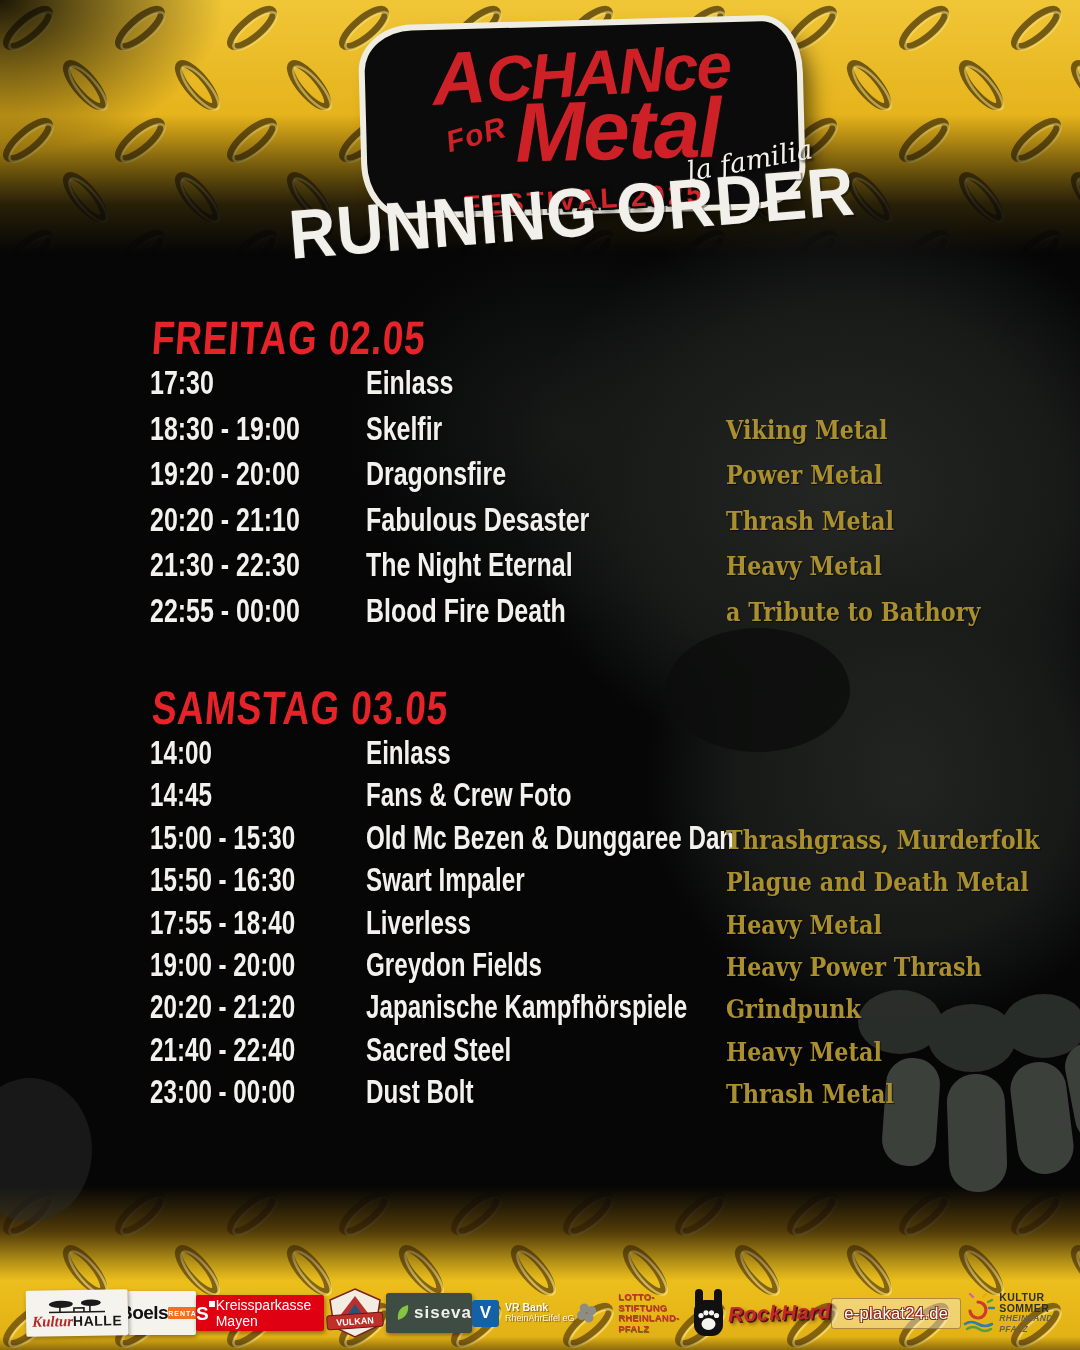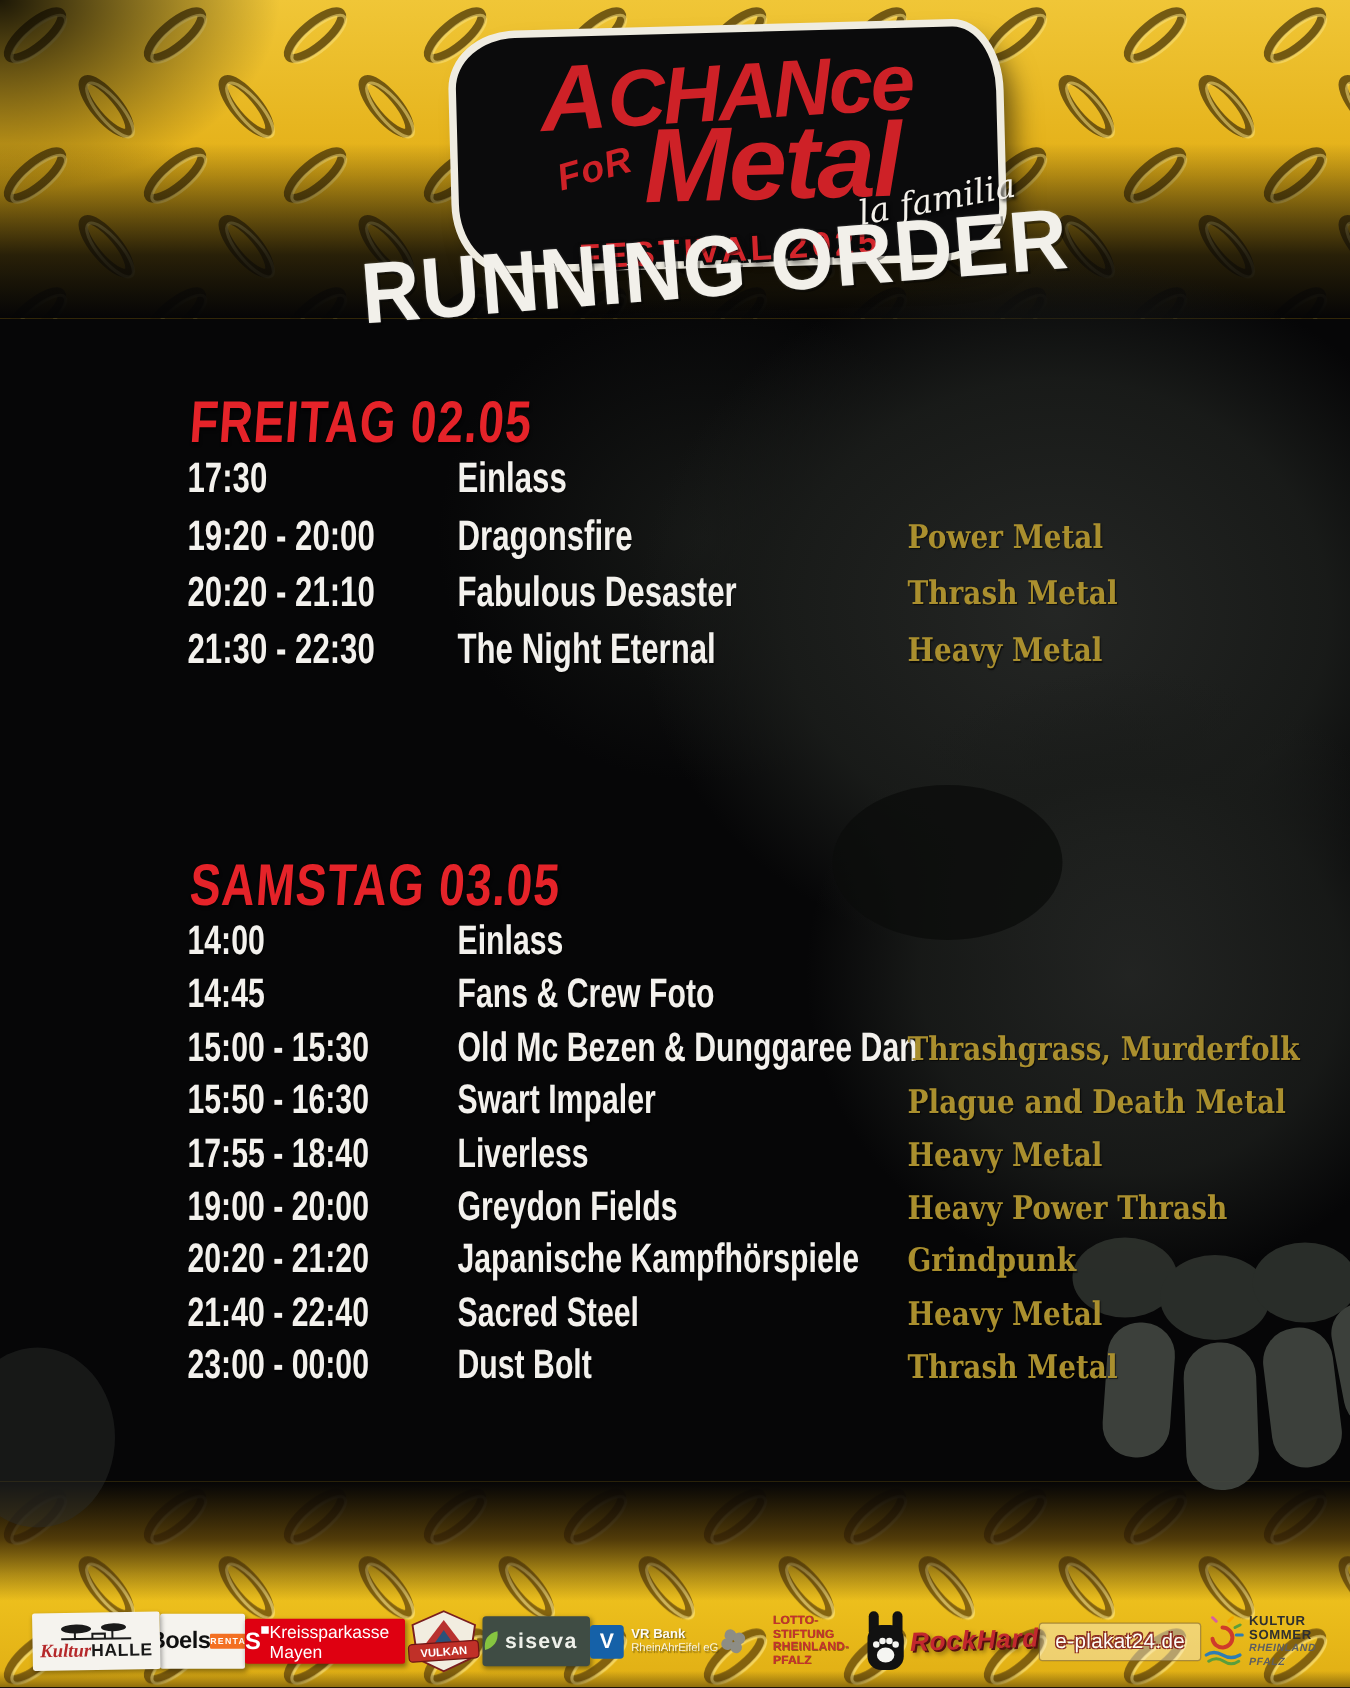--- a/index.html
+++ b/index.html
@@ -88,21 +88,21 @@
     display:flex;align-items:center;justify-content:flex-end;padding-right:3px;}
   .boels-sub{font-size:7px;font-weight:700;color:#fff;letter-spacing:1px;}
 
   .sp-ksk{width:128px;height:36px;background:#df0011;border-radius:2px;
     justify-content:center;gap:7px;box-shadow:1px 2px 4px rgba(0,0,0,.4);}
   .ksk-s{position:relative;font-weight:900;font-size:19px;color:#fff;line-height:19px;}
   .ksk-s::after{content:"";position:absolute;top:-3px;right:-6px;width:6px;height:6px;background:#fff;}
   .ksk-name{font-weight:400;font-size:14px;color:#fff;}
 
   .sp-siseva{width:86px;height:40px;background:#3f4c44;border-radius:3px;
-    justify-content:flex-start;gap:4px;box-shadow:1px 2px 4px rgba(0,0,0,.4);}
+    justify-content:flex-end;gap:4px;box-shadow:1px 2px 4px rgba(0,0,0,.4);}
   .siseva-name{font-weight:800;font-size:17px;color:#eef0ea;letter-spacing:1px;}
 
   .sp-vrbank{width:104px;gap:6px;}
   .vr-tile{width:27px;height:27px;background:#1561a8;border-radius:3px;display:flex;
     align-items:center;justify-content:center;font-weight:900;font-size:17px;color:#fff;}
   .vr-text{display:flex;flex-direction:column;line-height:11px;}
   .vr-l1{font-weight:700;font-size:10.5px;color:rgba(255,255,255,.95);text-shadow:1px 1px 1px rgba(0,0,0,.45);}
   .vr-l2{font-size:9px;color:rgba(255,255,255,.88);text-shadow:1px 1px 1px rgba(0,0,0,.45);}
 
   .sp-lotto{width:112px;gap:21px;}
@@ -219,33 +219,43 @@
 
   <div class="running-order">RUNNING ORDER</div>
 
   <div class="day-title" id="freitag-title">FREITAG 02.05</div>
   <div class="rows" id="friday-rows">
       <div class="row">
         <span class="time">17:30</span>
         <span class="act">Einlass</span>
       </div>
       <div class="row">
+        <span class="time">18:30 - 19:00</span>
+        <span class="act">Skelfir</span>
+        <span class="genre">Viking Metal</span>
+      </div>
+      <div class="row">
         <span class="time">19:20 - 20:00</span>
         <span class="act">Dragonsfire</span>
         <span class="genre">Power Metal</span>
       </div>
       <div class="row">
         <span class="time">20:20 - 21:10</span>
         <span class="act">Fabulous Desaster</span>
         <span class="genre">Thrash Metal</span>
       </div>
       <div class="row">
         <span class="time">21:30 - 22:30</span>
         <span class="act">The Night Eternal</span>
         <span class="genre">Heavy Metal</span>
+      </div>
+      <div class="row">
+        <span class="time">22:55 - 00:00</span>
+        <span class="act">Blood Fire Death</span>
+        <span class="genre">a Tribute to Bathory</span>
       </div>
     </div>
 
   <div class="day-title" id="samstag-title">SAMSTAG 03.05</div>
   <div class="rows" id="saturday-rows">
       <div class="row">
         <span class="time">14:00</span>
         <span class="act">Einlass</span>
       </div>
       <div class="row">

